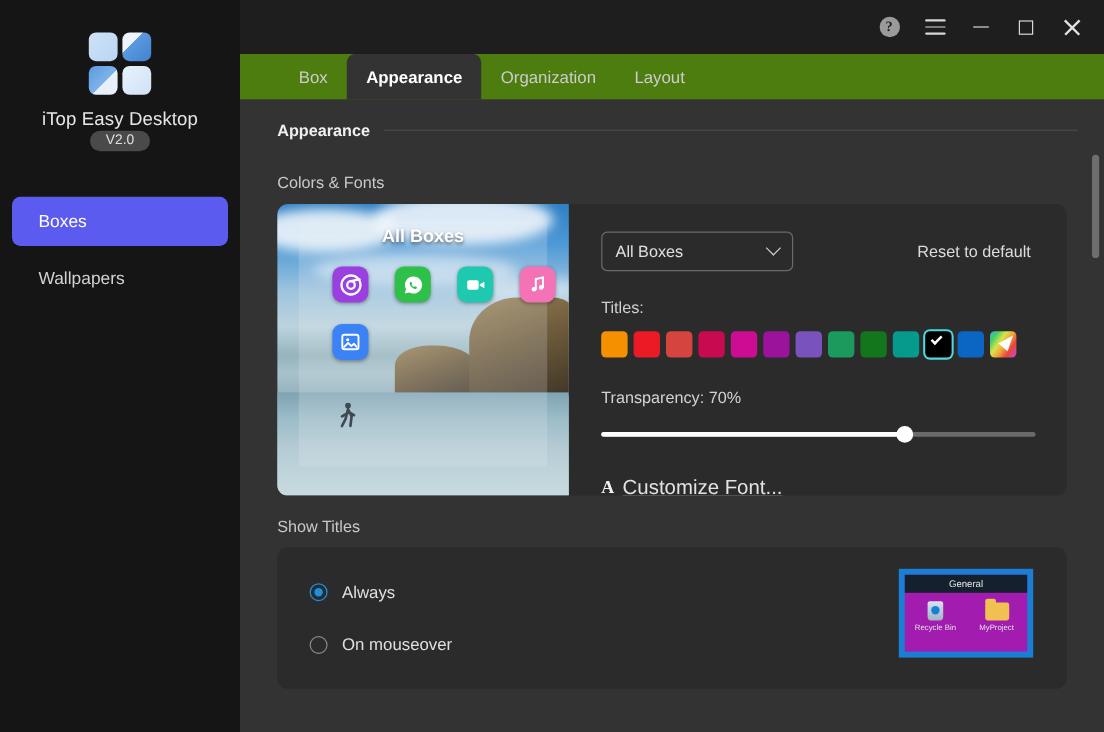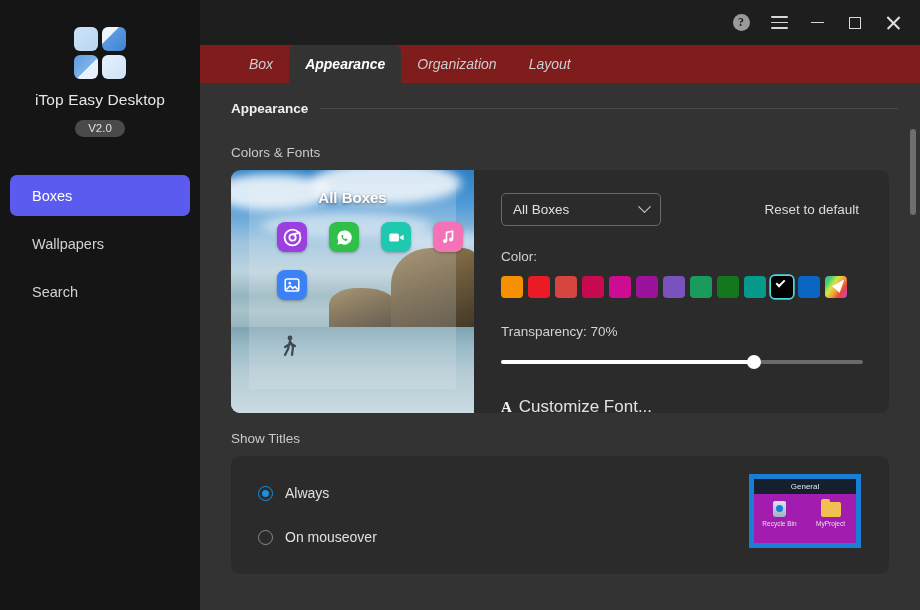--- a/index.html
+++ b/index.html
@@ -43,21 +43,21 @@
   .logo i.c { background: linear-gradient(135deg,#5b9ae0 0%,#7fb2e8 55%,#e8f1fb 56%); }
   .logo i.d { background: linear-gradient(135deg,#e8f1fb 0%,#cfe2f7 100%); }
 
   .app-name {
     margin-top: 12px;
     text-align: center;
     color: #e6e6e6;
     font-size: 15.5px;
     letter-spacing: .1px;
   }
-  .version-wrap { display: flex; justify-content: center; margin-top: 11px; }
+  .version-wrap { display: flex; justify-content: center; }
   .version {
     background: #4a4a4a;
     color: #e0e0e0;
     font-size: 11.5px;
     border-radius: 9px;
     padding: 2px 13px 3px;
   }
 
   .nav { margin-top: 38px; padding: 0 10px; }
   .nav-item {
@@ -110,25 +110,24 @@
   .close-glyph { position:relative; width:14px; height:14px; }
   .close-glyph:before, .close-glyph:after {
     content:''; position:absolute; top:6px; left:-1px; width:17px; height:1.6px; background:#e2e2e2;
   }
   .close-glyph:before { transform: rotate(45deg); }
   .close-glyph:after { transform: rotate(-45deg); }
 
   
   .tabbar {
     height: 38px;
-    background: #7f1d1d;
+    background: #4d7c0f;
     display: flex;
     align-items: flex-end;
     padding-left: 33px;
-    font-style: italic;
   }
   .tab {
     height: 38px;
     padding: 0 16px;
     display: flex; align-items: center;
     color: #cdcdcd;
     font-size: 14px;
     cursor: pointer;
     border-radius: 7px 7px 0 0;
     white-space: nowrap;
@@ -352,23 +351,20 @@
     <div class="app-name">iTop Easy Desktop</div>
     <div class="version-wrap">
       <div class="version">V2.0</div>
     </div>
     <div class="nav">
       <div class="nav-item active">
         <span>Boxes</span>
       </div>
       <div class="nav-item">
         <span>Wallpapers</span>
-      </div>
-      <div class="nav-item">
-        <span>Search</span>
       </div>
     </div>
   </div>
 
   <div class="main">
 
     <div class="titlebar">
       <div class="win-btn">
         <div class="help-dot">?</div>
       </div>
@@ -471,21 +467,21 @@
 
         <div class="ctrl">
           <div class="ctrl-row1">
             <div class="select">
               <span>All Boxes</span>
               <i class="chev"></i>
             </div>
             <div class="reset-link">Reset to default</div>
           </div>
 
-          <div class="color-label">Color:</div>
+          <div class="color-label">Titles:</div>
 
           <div class="swatches">
             <div class="sw" style="background:#f59000"></div>
             <div class="sw" style="background:#ea1b24"></div>
             <div class="sw" style="background:#d6443f"></div>
             <div class="sw" style="background:#c80a50"></div>
             <div class="sw" style="background:#cc0c92"></div>
             <div class="sw" style="background:#9b129b"></div>
             <div class="sw" style="background:#7a52bd"></div>
             <div class="sw" style="background:#1a9a5c"></div>

